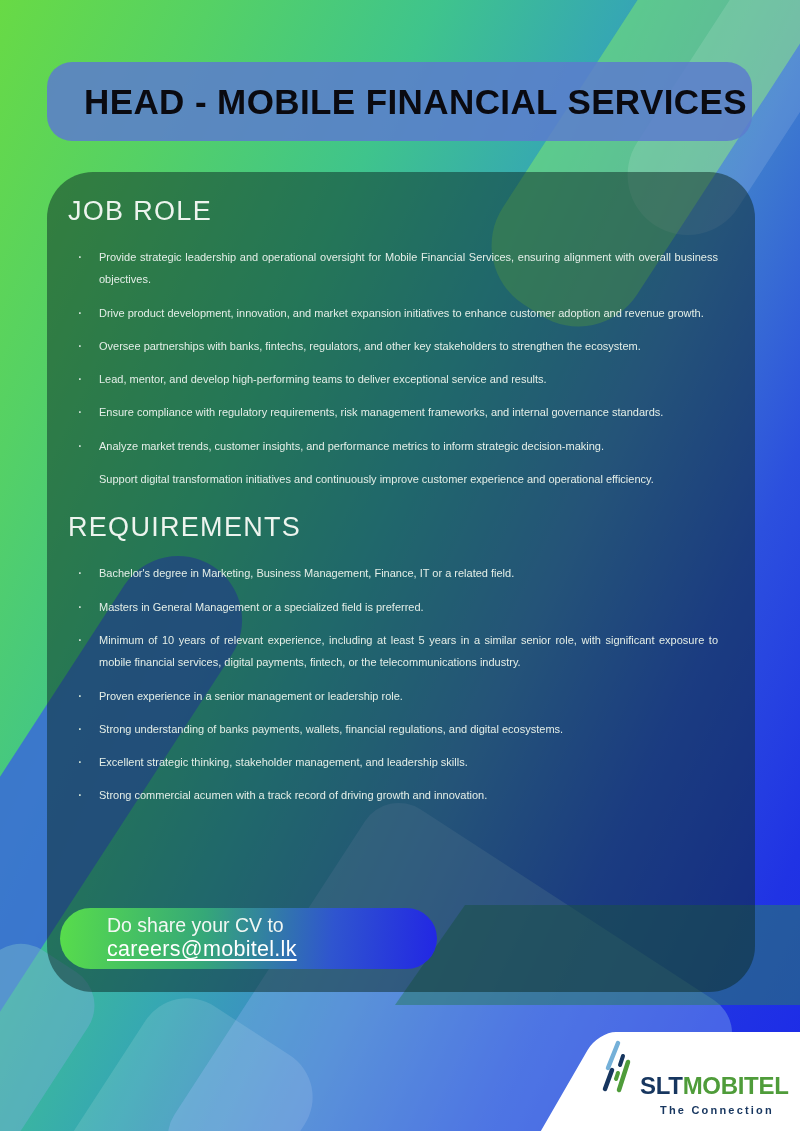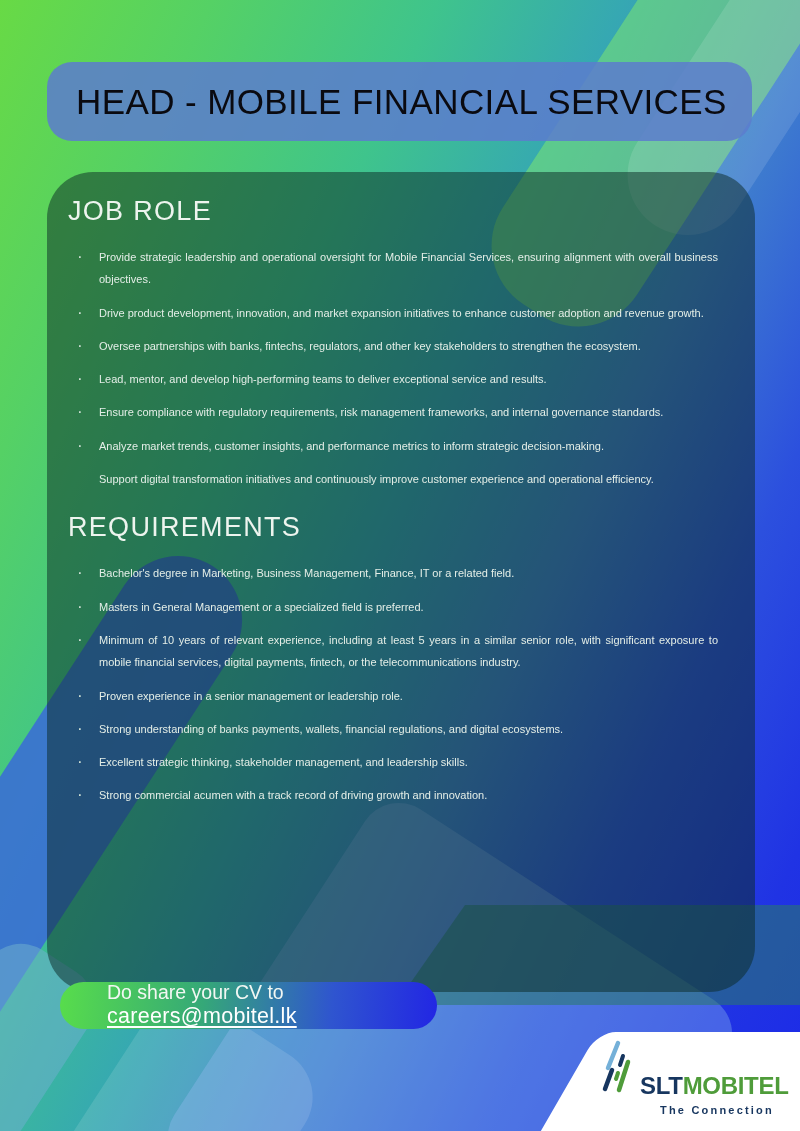--- a/index.html
+++ b/index.html
@@ -29,42 +29,42 @@
     transform:rotate(33deg);background:rgba(255,255,255,0.12);}
   .s-teal-bl{left:-55px;top:945px;width:120px;height:200px;border-radius:40px;
     transform:rotate(33deg);background:rgba(110,175,205,0.55);}
   
   .title-bar{
     position:absolute;z-index:3;left:47px;top:62px;width:705px;height:79px;
     border-radius:25px;background:rgba(92,125,205,0.86);
     display:flex;align-items:center;padding:0 0 0 21px;box-sizing:border-box;
   }
   .title-bar h1{
-    margin:8px;font-size:35px;font-weight:400;color:#0a0a10;
+    margin:16px;font-size:35px;font-weight:700;color:#0a0a10;
     letter-spacing:0.4px;white-space:nowrap;
   }
   
   .panel{
     position:absolute;z-index:2;left:47px;top:172px;width:708px;height:820px;
     border-radius:46px;background:var(--panel-overlay,rgba(10,40,36,.5));
     box-sizing:border-box;padding:24px 37px 0 21px;overflow:hidden;
   }
   .section h2{
     margin:0 0 19px 0;font-size:27px;font-weight:400;color:#edf4ee;
     letter-spacing:1.3px;
   }
   .section ul{list-style:none;margin:0 0 22px 0;padding:0;
     display:flex;flex-direction:column;gap:11px;}
   .section li{display:flex;color:#e4eee7;}
   .section .dot{flex:0 0 31px;padding-left:9px;box-sizing:border-box;
     font-size:17px;line-height:22.3px;color:#cfe0d5;}
   .section .txt{flex:1;font-size:11px;line-height:22.3px;text-align:justify;}
   
   .cta-pill{
-    position:absolute;z-index:4;left:60px;top:982px;width:377px;height:47px;
+    position:absolute;z-index:4;left:60px;top:908px;width:377px;height:61px;
     border-radius:31px;
     background:linear-gradient(95deg,var(--pill-green,#58dd4b) 0%,#35a878 38%,
       #2f55cf 72%,var(--pill-blue,#2226e4) 100%);
     display:flex;flex-direction:column;justify-content:center;
     padding-left:47px;box-sizing:border-box;color:#fff;
   }
   .cta-line1{font-size:19.5px;line-height:1.15;font-weight:400;color:#f2f7f3;}
   .cta-email{font-size:21.5px;line-height:1.2;font-weight:400;color:#fff;
     text-decoration:underline;text-underline-offset:3px;text-decoration-thickness:2px;
     letter-spacing:.3px;width:max-content;cursor:pointer;}

